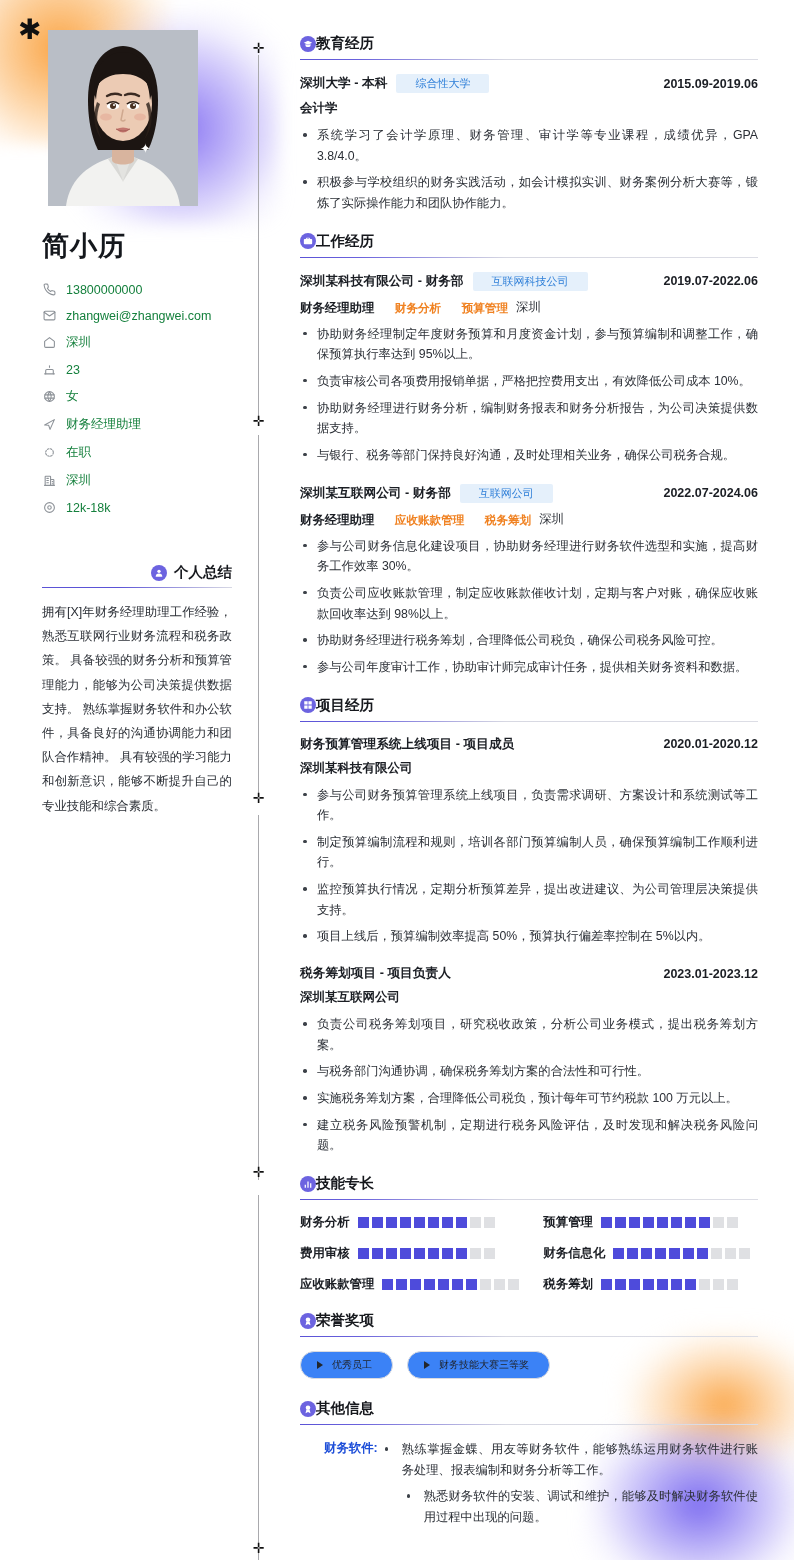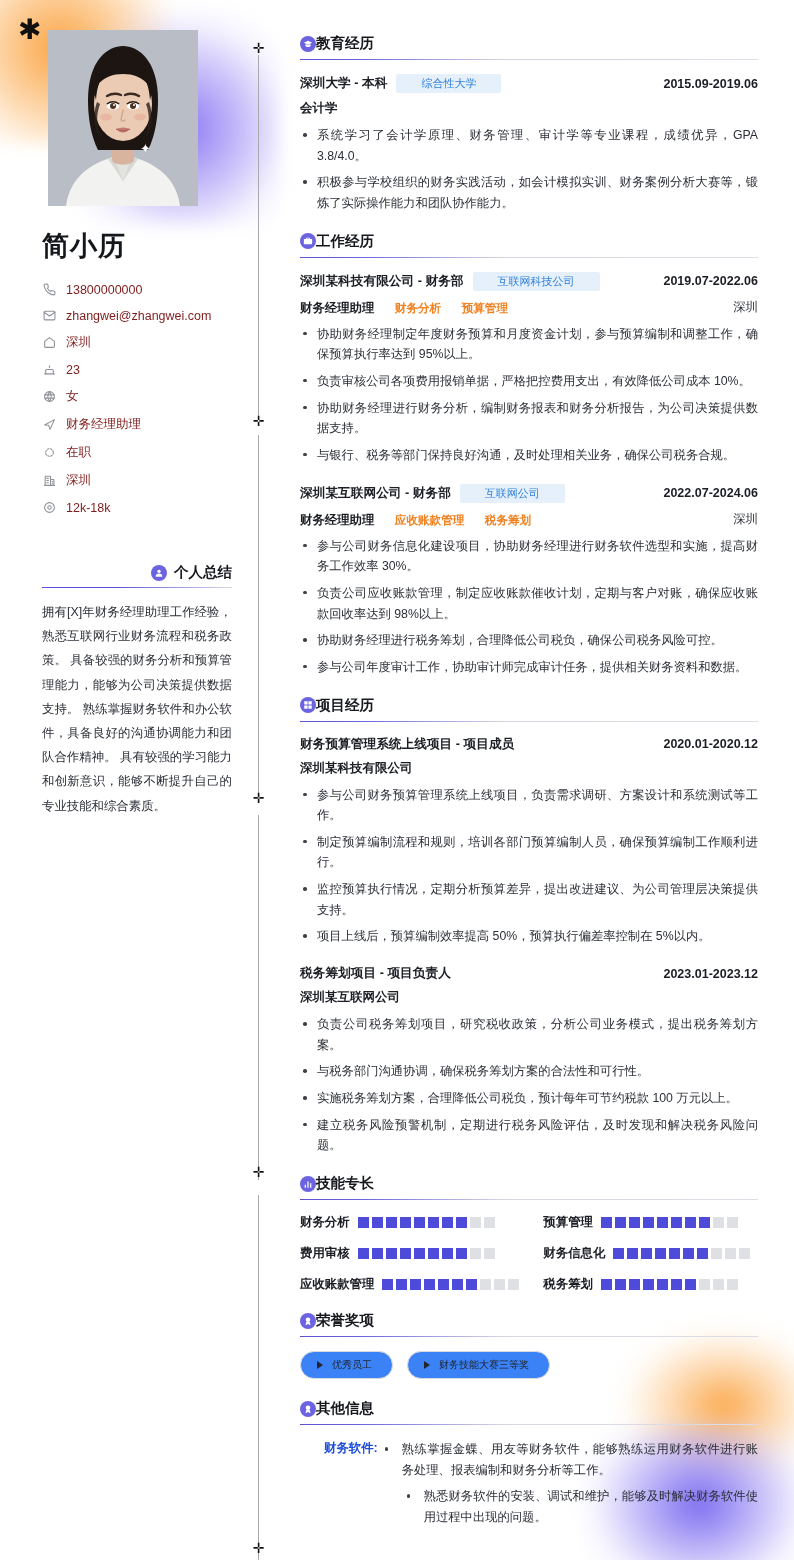--- a/index.html
+++ b/index.html
@@ -74,21 +74,21 @@
     background: #b7bcc4;
   }
   .photo svg { display: block; width: 150px; height: 176px; }
   .name {
     margin: 22px 0 18px 12px; font-size: 27px; font-weight: 700;
     letter-spacing: 1px; color: #14171c;
   }
   .contact-list { margin-left: 12px; }
   .contact-row {
     display: flex; align-items: center; gap: 9px;
-    margin-bottom: 11px; font-size: 12.5px; color: #7f1d1d;
+    margin-bottom: 11px; font-size: 12.5px; color: #15803d;
   }
   .contact-row .ci {
     width: 15px; height: 15px; flex: 0 0 15px;
     display: flex; align-items: center; justify-content: center;
     color: #8d9298;
   }
   .contact-row .ci svg { width: 13px; height: 13px; display: block; }
 
   .side-section { margin: 48px 0 0 12px; }
   .side-head {
@@ -125,25 +125,25 @@
 
   .entry { margin-bottom: 18px; }
   .entry-row1 {
     display: flex; align-items: center; justify-content: space-between;
     margin-bottom: 7px; gap: 8px;
   }
   .entry-left { display: flex; align-items: center; gap: 9px; flex-wrap: wrap; }
   .entry-title { font-size: 12.7px; font-weight: 700; color: #1b1e24; }
   .tag-blue {
     font-size: 11px; color: #2f7fd8; background: #e5f0fb;
-    padding: 2px 25px; border-radius: 2px; white-space: nowrap;
+    padding: 2px 19px; border-radius: 2px; white-space: nowrap;
   }
   .entry-date { font-size: 12.5px; font-weight: 700; color: #1b1e24; white-space: nowrap; }
   .entry-row2 {
-    display: flex; align-items: center; justify-content: space-between;
+    display: flex; align-items: center; 
     margin-bottom: 7px; gap: 8px;
   }
   .role { font-size: 12.4px; font-weight: 700; color: #1b1e24; }
   .tag-orange {
     font-size: 11.6px; font-weight: 700; color: #f08222; margin-left: 16px;
     white-space: nowrap;
   }
   .entry-loc { font-size: 12.4px; color: #2b2f36; white-space: nowrap; }
   .sub { font-size: 12.5px; font-weight: 700; color: #1b1e24; margin-bottom: 8px; }
 

